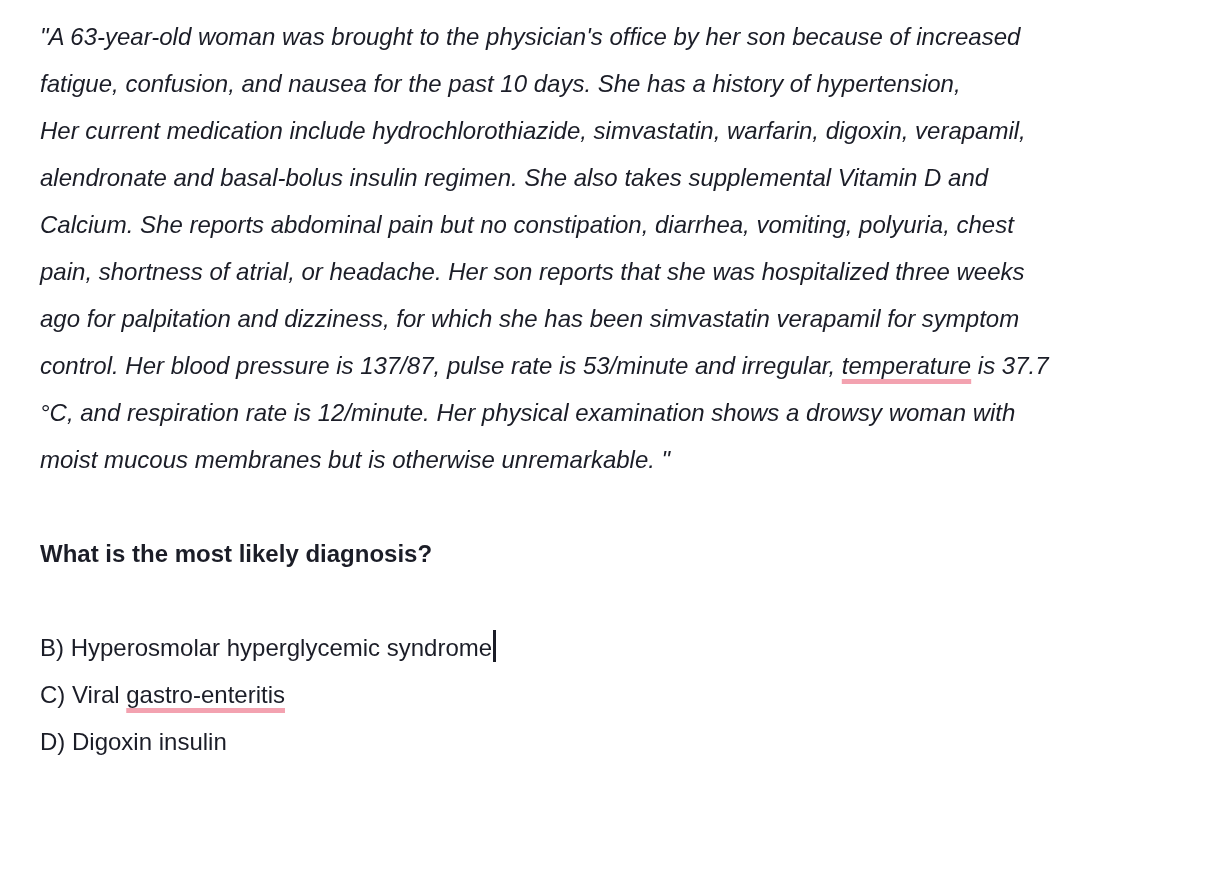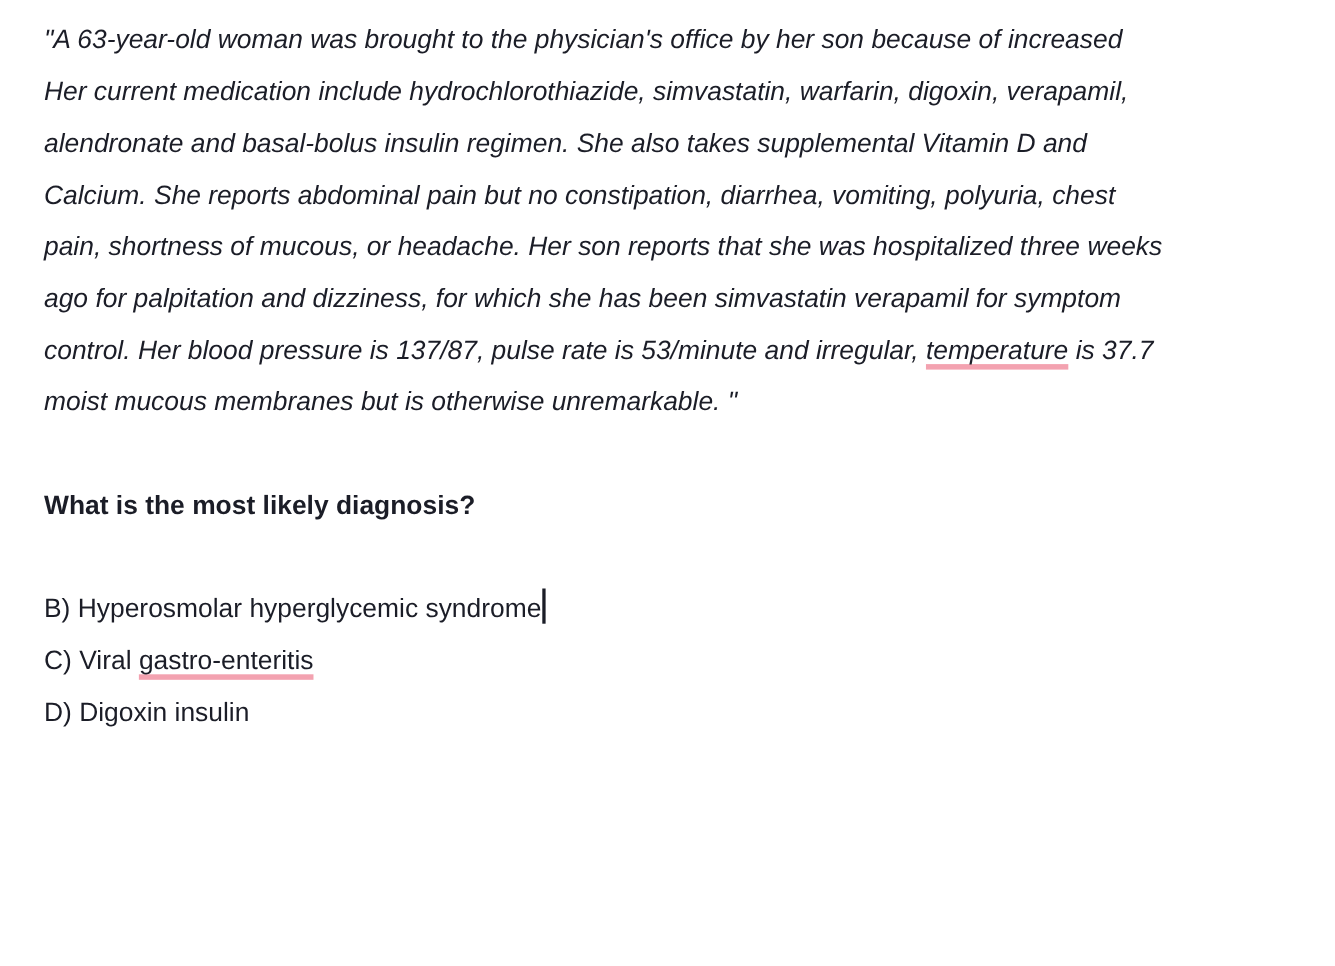--- a/index.html
+++ b/index.html
@@ -54,26 +54,28 @@
     background: #1b1d27;
     vertical-align: -6px;
   }
 </style>
 </head>
 <body>
 
 <div class="doc">
   <div id="case">
       <div class="case-line">"A 63-year-old woman was brought to the physician's office by her son because of increased</div>
+      <div class="case-line">fatigue, confusion, and nausea for the past 10 days. She has a history of hypertension,</div>
       <div class="case-line">Her current medication include hydrochlorothiazide, simvastatin, warfarin, digoxin, verapamil,</div>
       <div class="case-line">alendronate and basal-bolus insulin regimen. She also takes supplemental Vitamin D and</div>
       <div class="case-line">Calcium. She reports abdominal pain but no constipation, diarrhea, vomiting, polyuria, chest</div>
-      <div class="case-line">pain, shortness of mucous, or headache. Her son reports that she was hospitalized three weeks</div>
+      <div class="case-line">pain, shortness of atrial, or headache. Her son reports that she was hospitalized three weeks</div>
       <div class="case-line">ago for palpitation and dizziness, for which she has been simvastatin verapamil for symptom</div>
       <div class="case-line"><span>control. Her blood pressure is 137/87, pulse rate is 53/minute and irregular, </span><span class="pink-underline">temperature</span><span> is 37.7</span></div>
+      <div class="case-line">°C, and respiration rate is 12/minute. Her physical examination shows a drowsy woman with</div>
       <div class="case-line">moist mucous membranes but is otherwise unremarkable. "</div>
     </div>
   <div class="spacer-line"></div>
   <div class="question">What is the most likely diagnosis?</div>
   <div class="spacer-line"></div>
   <div id="options">
       <div class="option-line">B) Hyperosmolar hyperglycemic syndrome<span class="caret"></span></div>
       <div class="option-line"><span>C) Viral </span><span class="pink-underline">gastro-enteritis</span><span></span></div>
       <div class="option-line">D) Digoxin insulin</div>
     </div>

